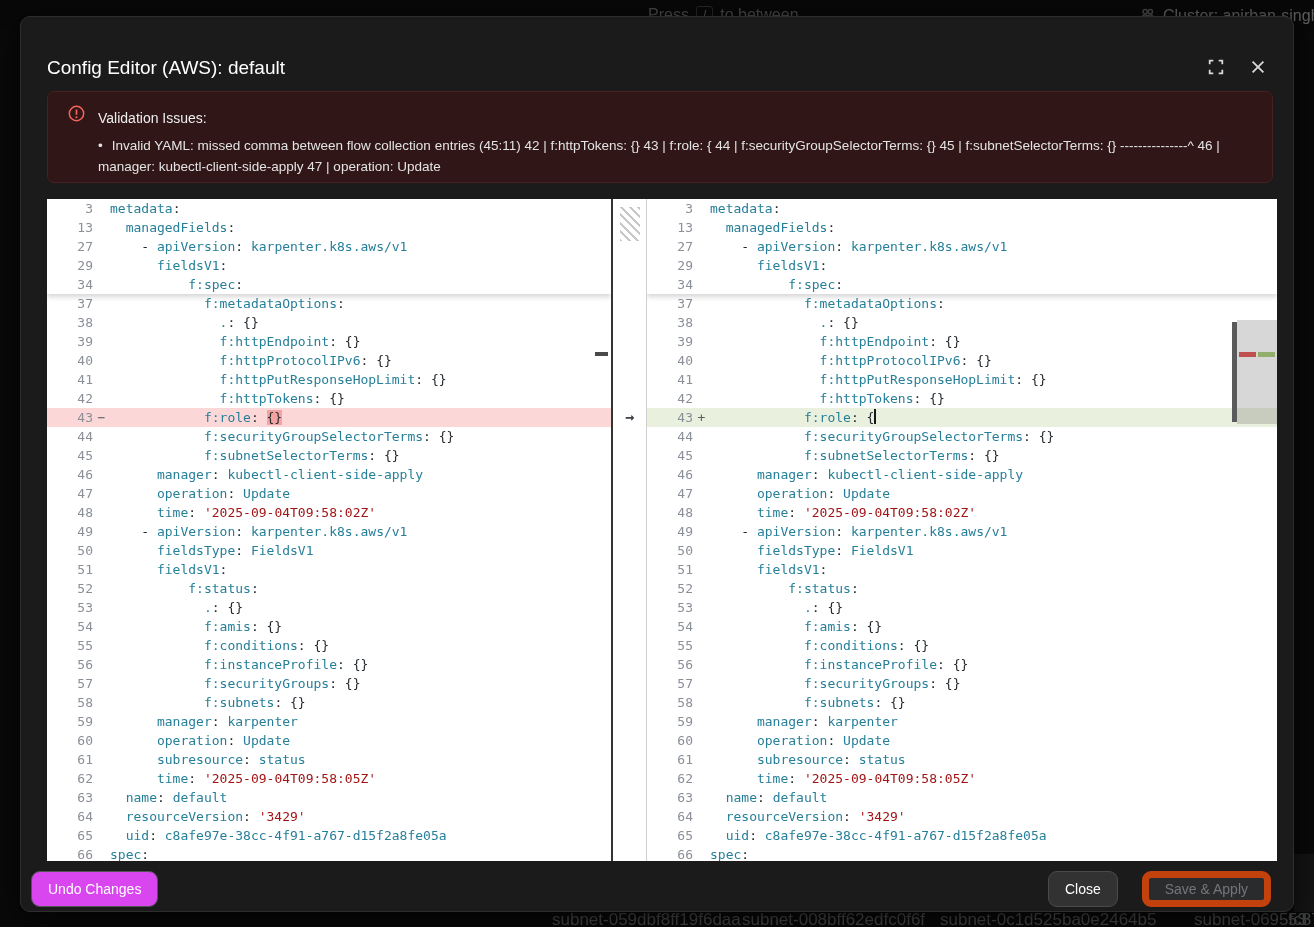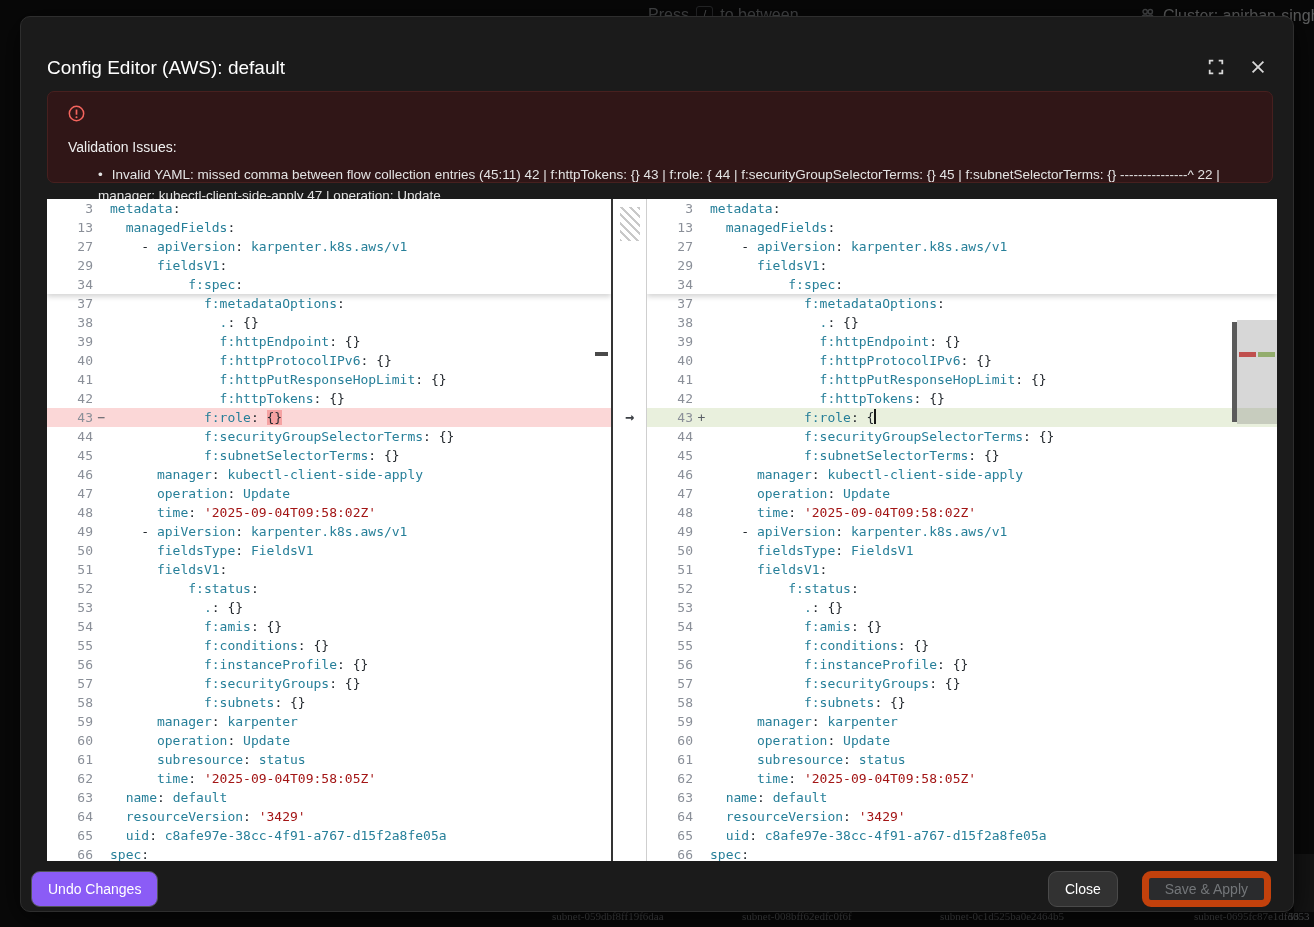--- a/index.html
+++ b/index.html
@@ -11,42 +11,42 @@
 
   
   .bg-page { position:absolute; inset:0; z-index:0; }
   .topbar { position:absolute; top:0; left:0; right:0; height:30px; background:#131313;
             display:flex; align-items:center; color:#9a9da1; font-size:14px; }
   .search-wrap { position:absolute; left:316px; top:6px; display:flex; align-items:center; gap:8px; color:#9a9da1;margin-top:46px; }
   .hint-wrap { position:absolute; left:648px; top:6px; display:flex; align-items:center; gap:7px; color:#9a9da1;justify-content:center; }
   .keycap { border:1px solid #55585c; border-radius:3px; padding:0 6px; font-size:12px; line-height:16px; color:#b5b8bb; }
   .cluster-wrap { position:absolute; left:1140px; top:6px; right:0; display:flex; align-items:center; gap:8px;
                   color:#d2d4d6; white-space:nowrap; overflow:hidden; }
-  .bg-bottom { position:absolute; left:0; right:0; bottom:0; height:18px; color:#9a9da1; font-size:11px;font-family:Liberation Serif, serif; }
+  .bg-bottom { position:absolute; left:0; right:0; bottom:0; height:18px; color:#9a9da1; font-size:17px; }
   .bg-bottom span { position:absolute; top:1px; white-space:nowrap; }
   .frag1{left:552px}.frag2{left:742px}.frag3{left:940px}.frag4{left:1194px}
   .frag5{left:1288px; top:-24px;}
   .bg-right-panel { position:absolute; right:0; bottom:15px; width:20px; height:58px; background:#2e2e2e; }
 
   
   .backdrop { position:absolute; inset:0; background:rgba(0,0,0,0.55); z-index:1; }
 
   
   .modal { position:absolute; left:20px; top:16px; width:1274px; height:896px; z-index:2;
            background:#1b1b1b; border:1px solid #2e2e2e; border-radius:10px;
            box-shadow:0 6px 30px rgba(0,0,0,0.7); }
   .modal-title { position:absolute; left:26px; top:40px; font-size:19px; font-weight:500; color:#ffffff; }
   .hdr-icons { position:absolute; right:24px; top:40px; display:flex; gap:22px; }
   .icon-btn { width:20px; height:20px; color:#d8d8d8; cursor:pointer; background:none; border:none; padding:0; }
   .icon-btn svg { width:18px; height:18px; display:block; }
 
   
   .alert { position:absolute; left:26px; top:74px; width:1226px; height:92px;
            background:#301617; border:1px solid #47201f; border-radius:7px; padding:13px 20px; }
-  .alert-head { display:flex; align-items:flex-start; gap:13px;flex-direction:column; }
+  .alert-head { display:flex; align-items:flex-end; gap:13px; }
   .alert-title { color:#eeeeee; font-size:14px; }
   .alert-body { margin:9px 0 0 30px; color:#e3e3e3; font-size:13.5px; line-height:21px; }
   .alert-bullet::before { content:"•"; margin-right:9px; color:#e3e3e3; }
 
   
   .editor { position:absolute; left:26px; top:182px; width:1230px; height:662px;
             display:flex; background:#ffffff; overflow:hidden;
             font-family:"DejaVu Sans Mono","Liberation Mono",monospace; font-size:13px; line-height:19px; }
   .pane { position:relative; background:#fff; overflow:hidden; }
   .pane-left  { width:564px; }
@@ -78,21 +78,21 @@
   
   .ruler { position:absolute; top:0; right:0; width:40px; height:100%; z-index:4; }
   .ruler-slider { position:absolute; left:0; top:121px; width:100%; height:104px; background:rgba(110,110,110,0.28); }
   .scrollbar-bar { position:absolute; left:-5px; top:123px; width:5px; height:100px; background:#5a5a5a; }
   .mark-del { position:absolute; left:2px; top:153px; width:17px; height:5px; background:#c0504e; }
   .mark-add { position:absolute; left:21px; top:153px; width:17px; height:5px; background:#93ad6d; }
 
   
   .footer-btn { font-family:"Liberation Sans",sans-serif; font-size:14px; border-radius:9px; height:36px;
                 cursor:pointer; padding:0 16px; }
-  .btn-undo { position:absolute; left:10px; top:854px; background:#8b5cf6; color:#ffffff; border:1px solid #515457; }
+  .btn-undo { position:absolute; left:10px; top:854px; background:#d946ef; color:#ffffff; border:1px solid #515457; }
   .footer-right { position:absolute; right:22px; top:854px; display:flex; }
   .btn-close { background:#323232; color:#ffffff; border:1px solid #4a4a4a; }
   .btn-save { background:#2a2b2d; color:#737679; border:7px solid #c2410c; cursor:default;margin-left:24px; }
 </style>
 </head>
 <body>
 
 <div class="bg-page">
   <div class="topbar"></div>
 
@@ -158,21 +158,21 @@
       <span>
         <svg width="17" height="17" viewBox="0 0 18 18" fill="none">
           <circle cx="9" cy="9" r="7.6" stroke="#f4645d" stroke-width="1.6"></circle>
           <line x1="9" y1="4.8" x2="9" y2="10.3" stroke="#f4645d" stroke-width="1.8"></line>
           <circle cx="9" cy="13" r="1.1" fill="#f4645d"></circle>
         </svg>
       </span>
       <span class="alert-title">Validation Issues:</span>
     </div>
     <div class="alert-body">
-      <div class="alert-bullet">Invalid YAML: missed comma between flow collection entries (45:11) 42 | f:httpTokens: {} 43 | f:role: { 44 | f:securityGroupSelectorTerms: {} 45 | f:subnetSelectorTerms: {} ---------------^ 22 | manager: kubectl-client-side-apply 47 | operation: Update</div>
+      <div class="alert-bullet">Invalid YAML: missed comma between flow collection entries (45:11) 42 | f:httpTokens: {} 43 | f:role: { 44 | f:securityGroupSelectorTerms: {} 45 | f:subnetSelectorTerms: {} ---------------^ 46 | manager: kubectl-client-side-apply 47 | operation: Update</div>
     </div>
   </div>
 
   <div class="editor">
     <div class="pane pane-left" id="pane-original">
       <span class="clipped-artifact">at</span>
       <span class="left-scroll-mark"></span>
     <div class="sticky-block">
           <div class="crow"><span class="ln">3</span><span class="mk"></span><span class="txt"><span class="tk-key">metadata</span><span class="tk-def">:</span></span></div>
           <div class="crow"><span class="ln">13</span><span class="mk"></span><span class="txt">  <span class="tk-key">managedFields</span><span class="tk-def">:</span></span></div>

